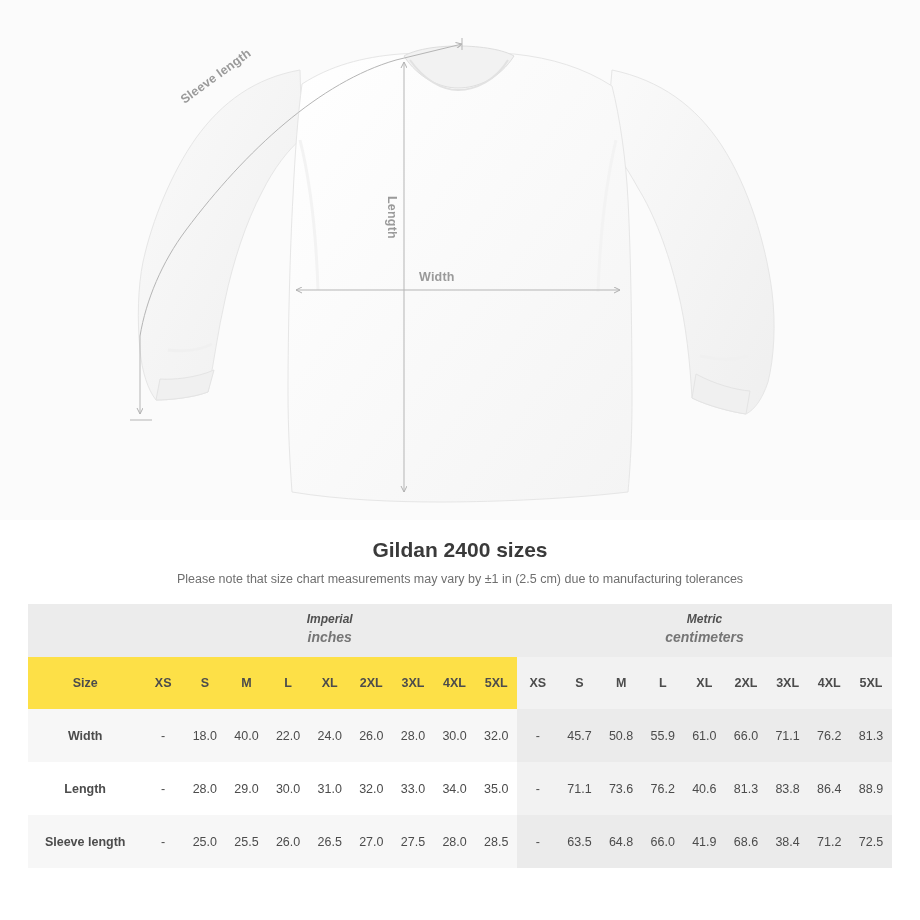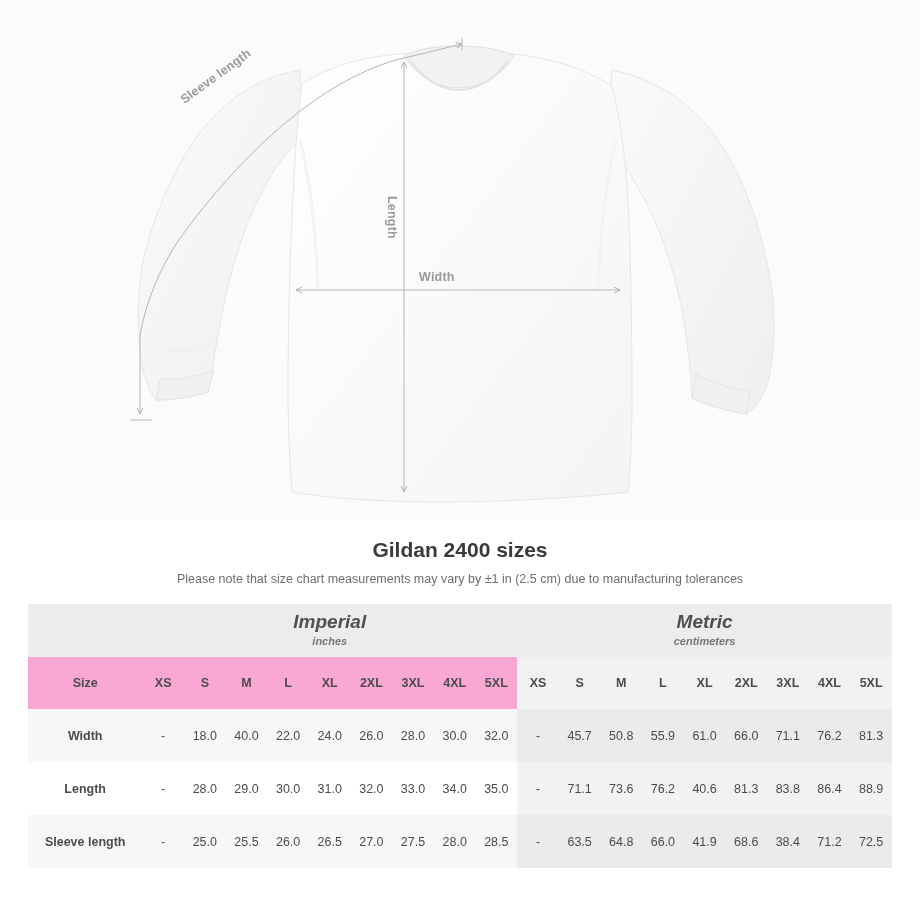--- a/index.html
+++ b/index.html
@@ -91,41 +91,41 @@
     color: #4c4c4c;
     padding: 0;
     height: 53px;
     border: none;
   }
   .sys-head {
     background: #ececec;
     height: 56px;
   }
   .sys-head .sys-name {
-    font-size: 19px;
+    font-size: 12px;
     font-style: italic;
     font-weight: bold;
     color: #505050;
     display: block;
     line-height: 1.15;
   }
   .sys-head .sys-unit {
-    font-size: 11px;
+    font-size: 14px;
     font-style: italic;
     color: #757575;
     display: block;
     line-height: 1.5;
   }
   .sys-head.blank { background: #ececec; }
 
   tr.head-row th {
     font-size: 12.5px;
     font-weight: bold;
     color: #4c4c4c;
-    background: #f9a8d4;
+    background: #fde047;
     height: 52px;
   }
   tr.head-row th.row-label-head { font-weight: bold; }
   tr.head-row th.metric-col { background: #f2f2f2; }
 
   tr.data-row td { background: #ffffff; }
   tr.data-row td.metric-col { background: #f2f2f2; }
   tr.data-row td.row-label {
     font-weight: bold;
     color: #4c4c4c;

